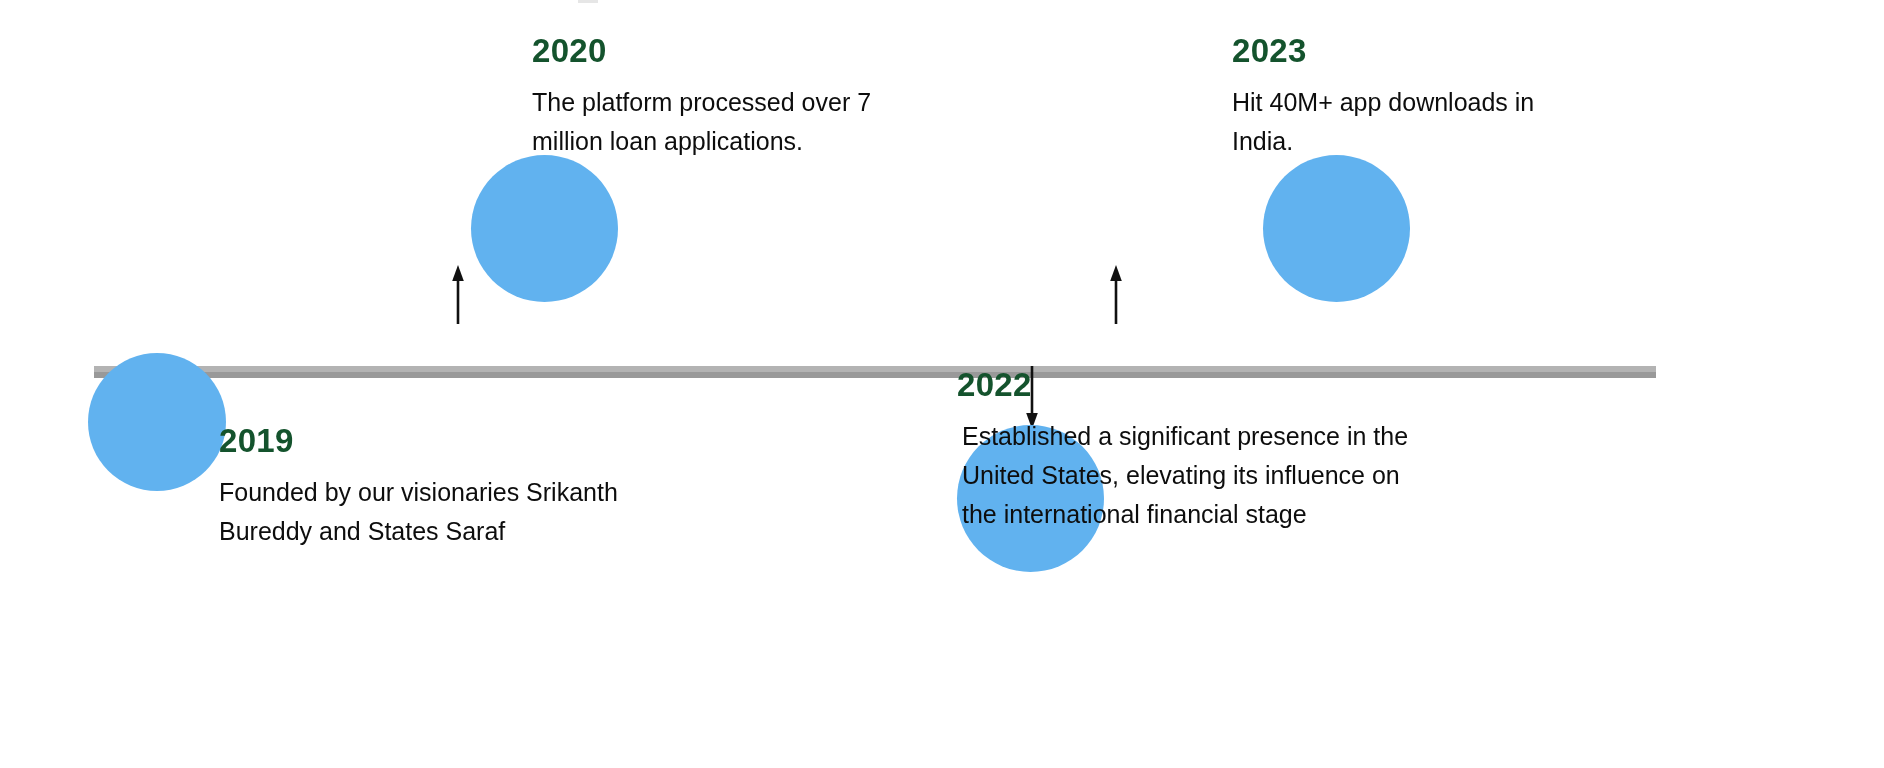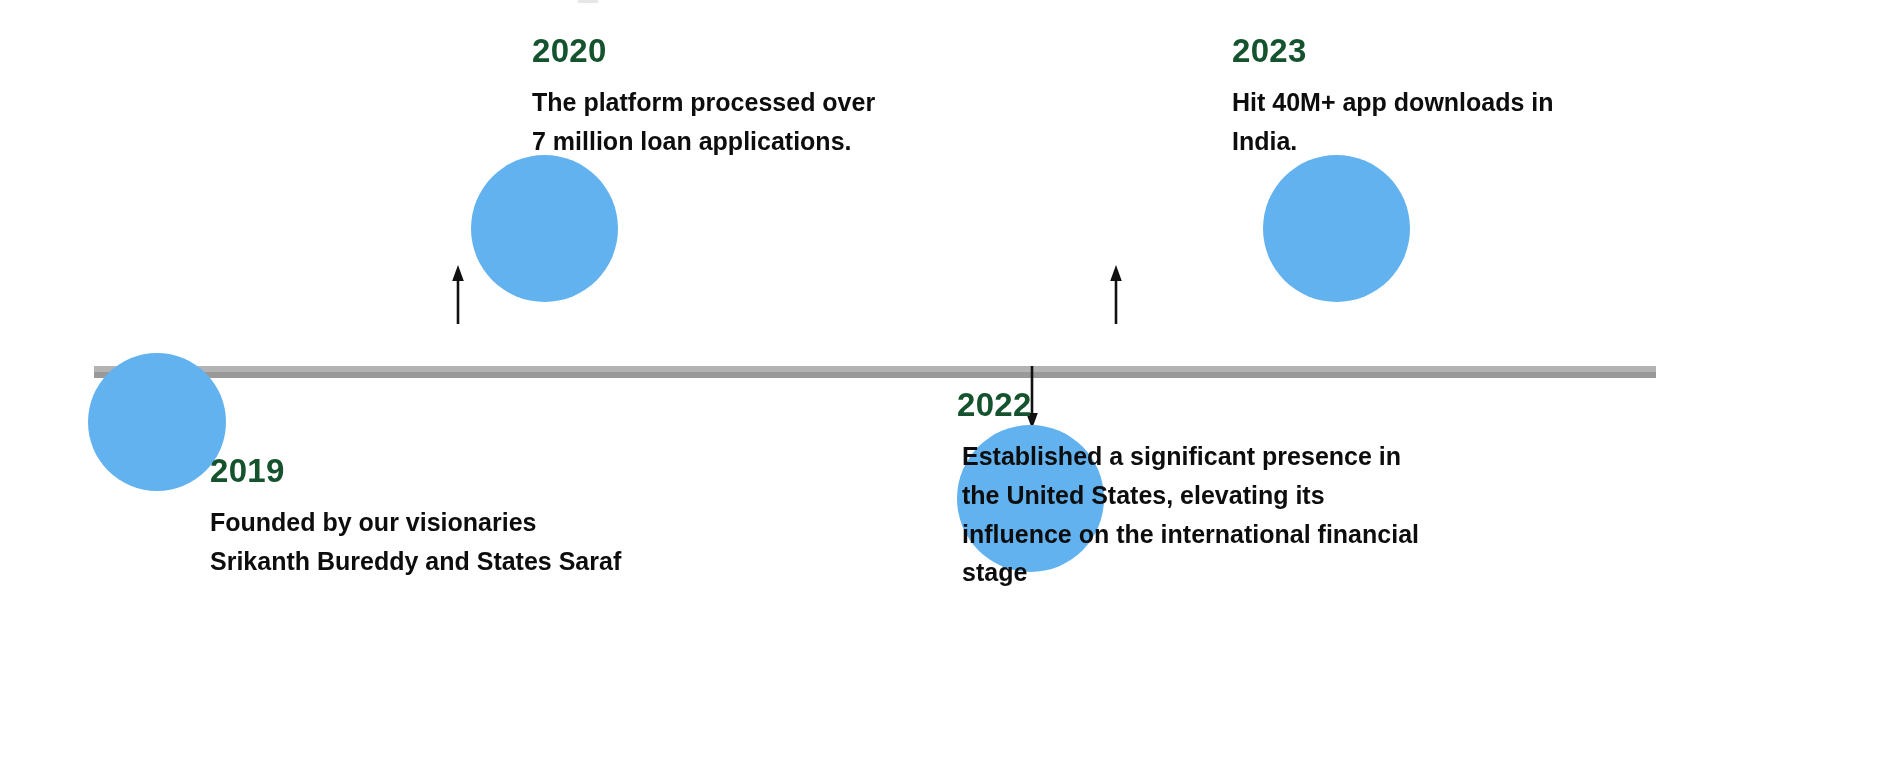--- a/index.html
+++ b/index.html
@@ -78,35 +78,35 @@
     font-size: 33px;
     font-weight: 600;
     color: #14532d;
     letter-spacing: 0.3px;
     line-height: 1;
     margin: 0 0 16px 0;
     white-space: nowrap;
   }
   .node-desc {
     font-size: 25px;
-    font-weight: 700;
+    font-weight: 400;
     color: #0d0d0d;
     line-height: 1.55;
     margin: 0;
   }
 
   
   #milestone-2019-circle { left: 88px;  top: 353px;  width: 138px; height: 138px; }
   #milestone-2020-circle { left: 471px; top: 155px;  width: 147px; height: 147px; }
   #milestone-2022-circle { left: 957px; top: 425px;  width: 147px; height: 147px; }
   #milestone-2023-circle { left: 1263px;top: 155px;  width: 147px; height: 147px; }
 
-  #milestone-2019-text { left: 210px;  top: 424px;  width: 420px; margin-top: 30px; }
+  #milestone-2019-text { left: 219px;  top: 424px;  width: 420px; }
   #milestone-2020-text { left: 532px;  top: 34px;   width: 360px; }
-  #milestone-2022-text { left: 957px;  top: 388px;  width: 470px; }
+  #milestone-2022-text { left: 957px;  top: 368px;  width: 470px; }
   #milestone-2023-text { left: 1216px; top: 34px;   width: 330px; margin-left: 16px; }
 
   #milestone-2022-text .node-year { margin-left: 0px; }
   #milestone-2022-text .node-desc { margin-left: 5px; }
 
   #connector-2019 { left: 135px;  top: 372px; }
   #connector-2020 { left: 448px;  top: 262px; }
   #connector-2022 { left: 1022px; top: 366px; }
   #connector-2023 { left: 1106px; top: 262px; }
 </style>

